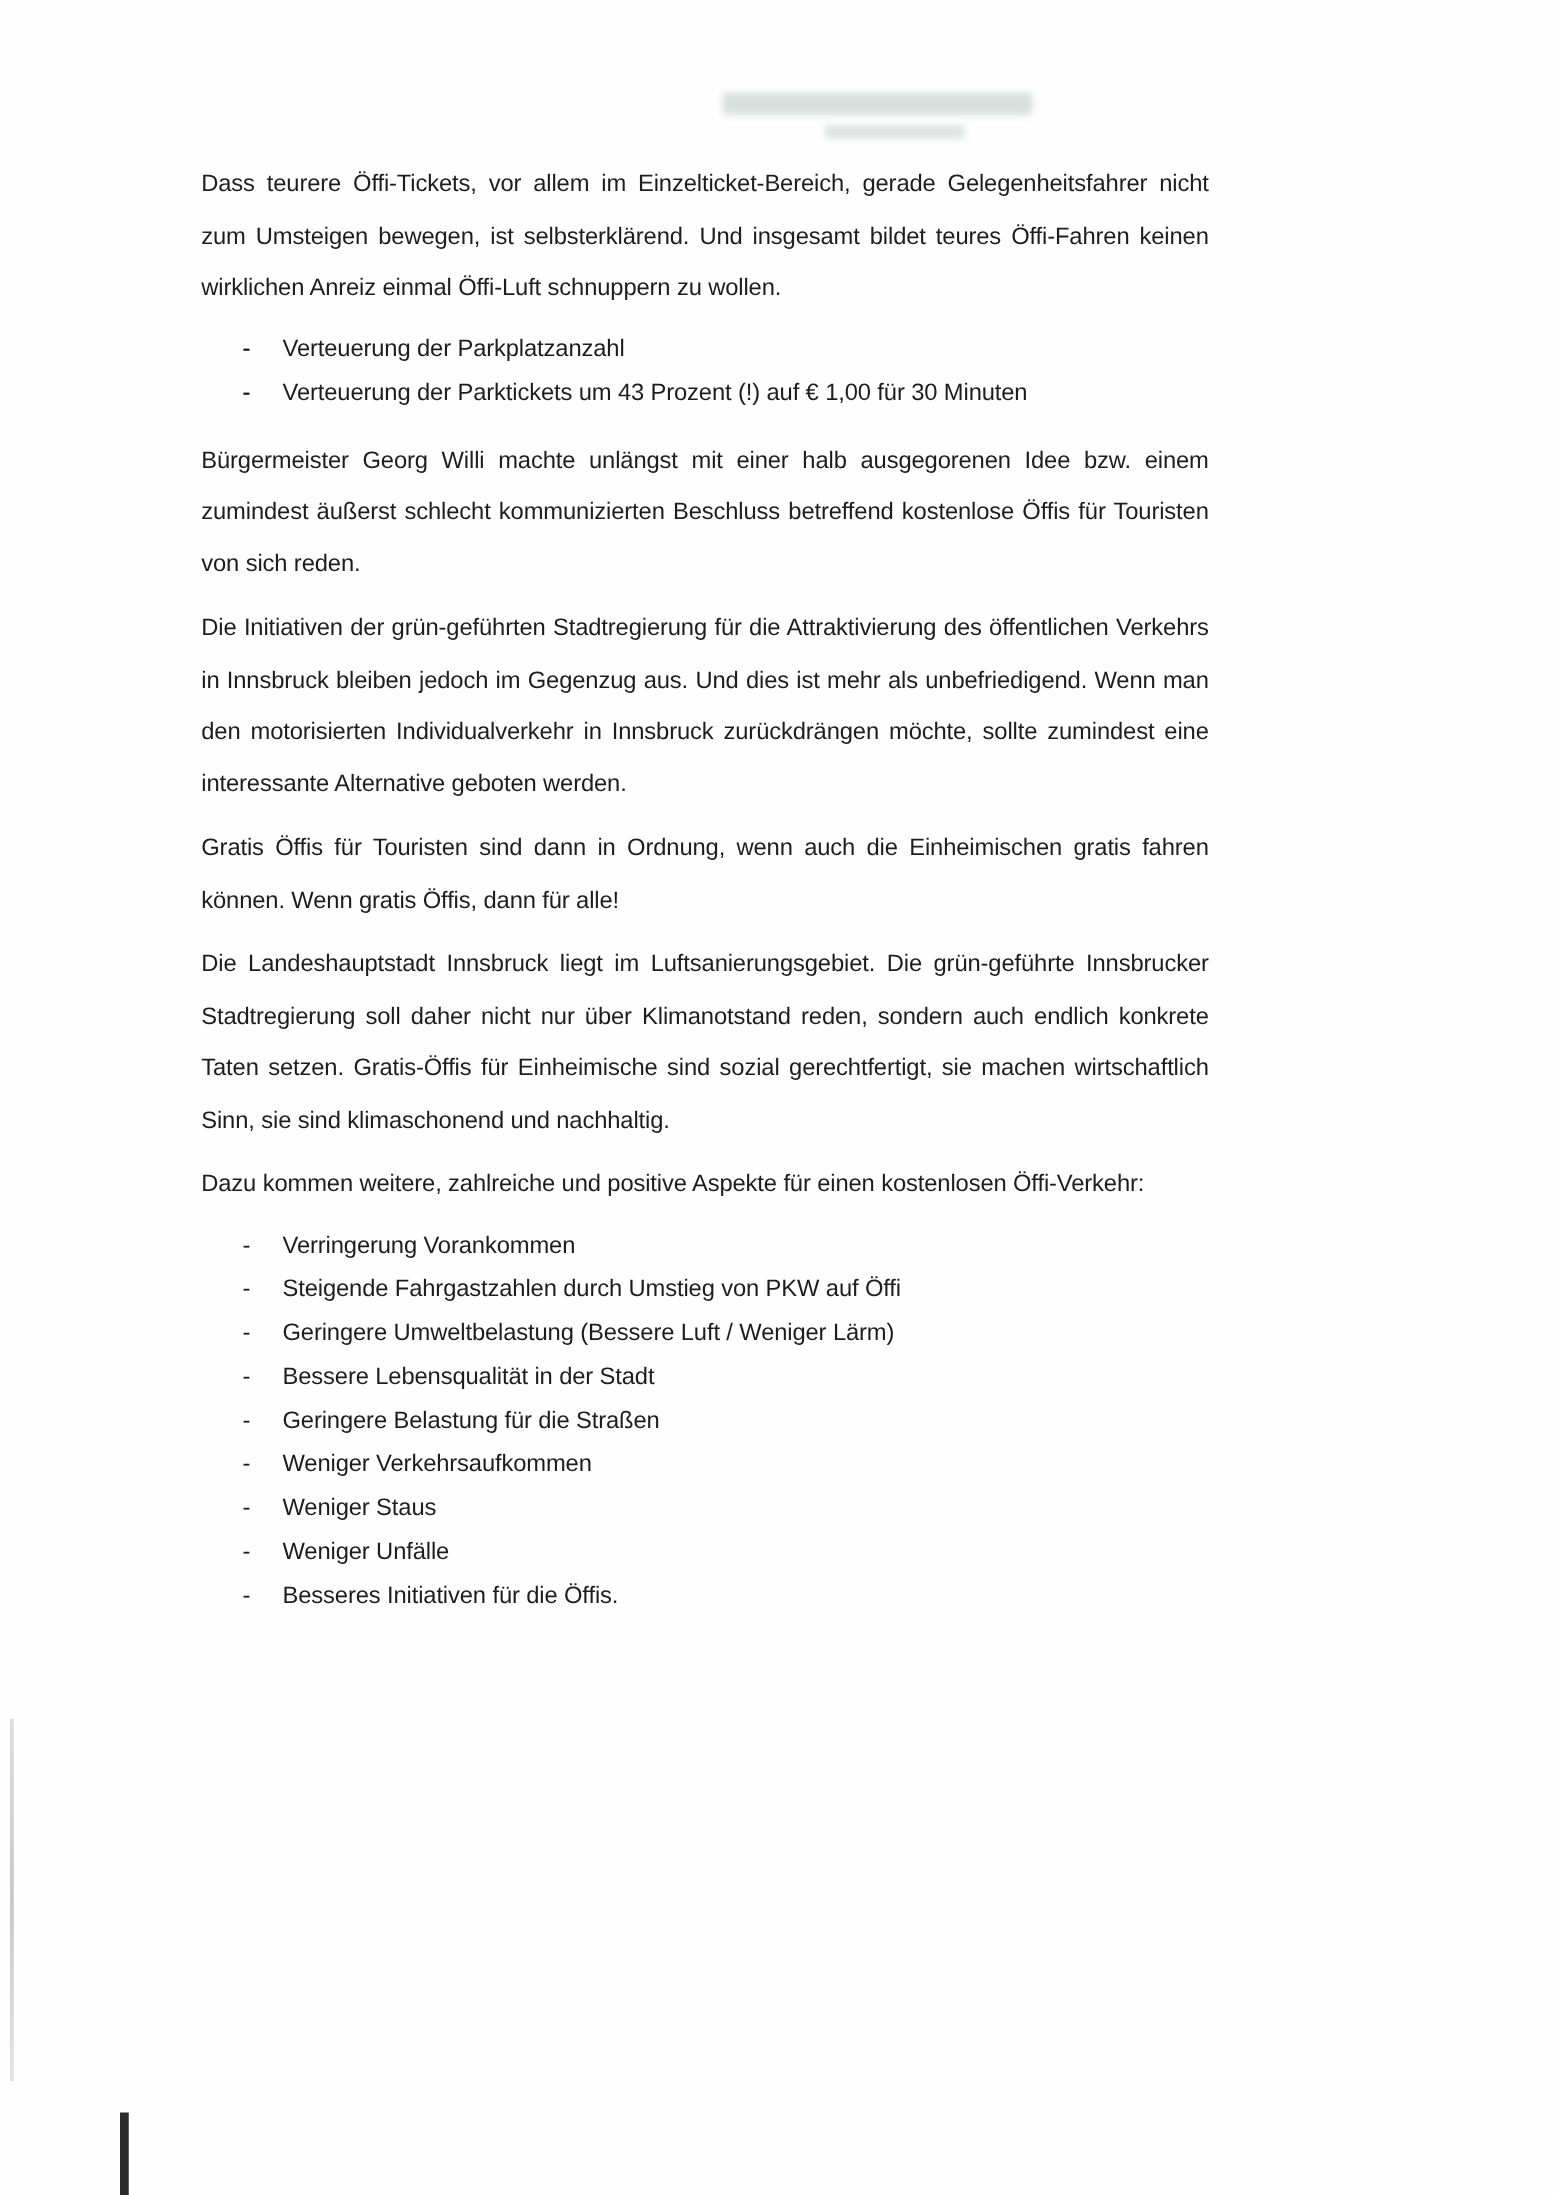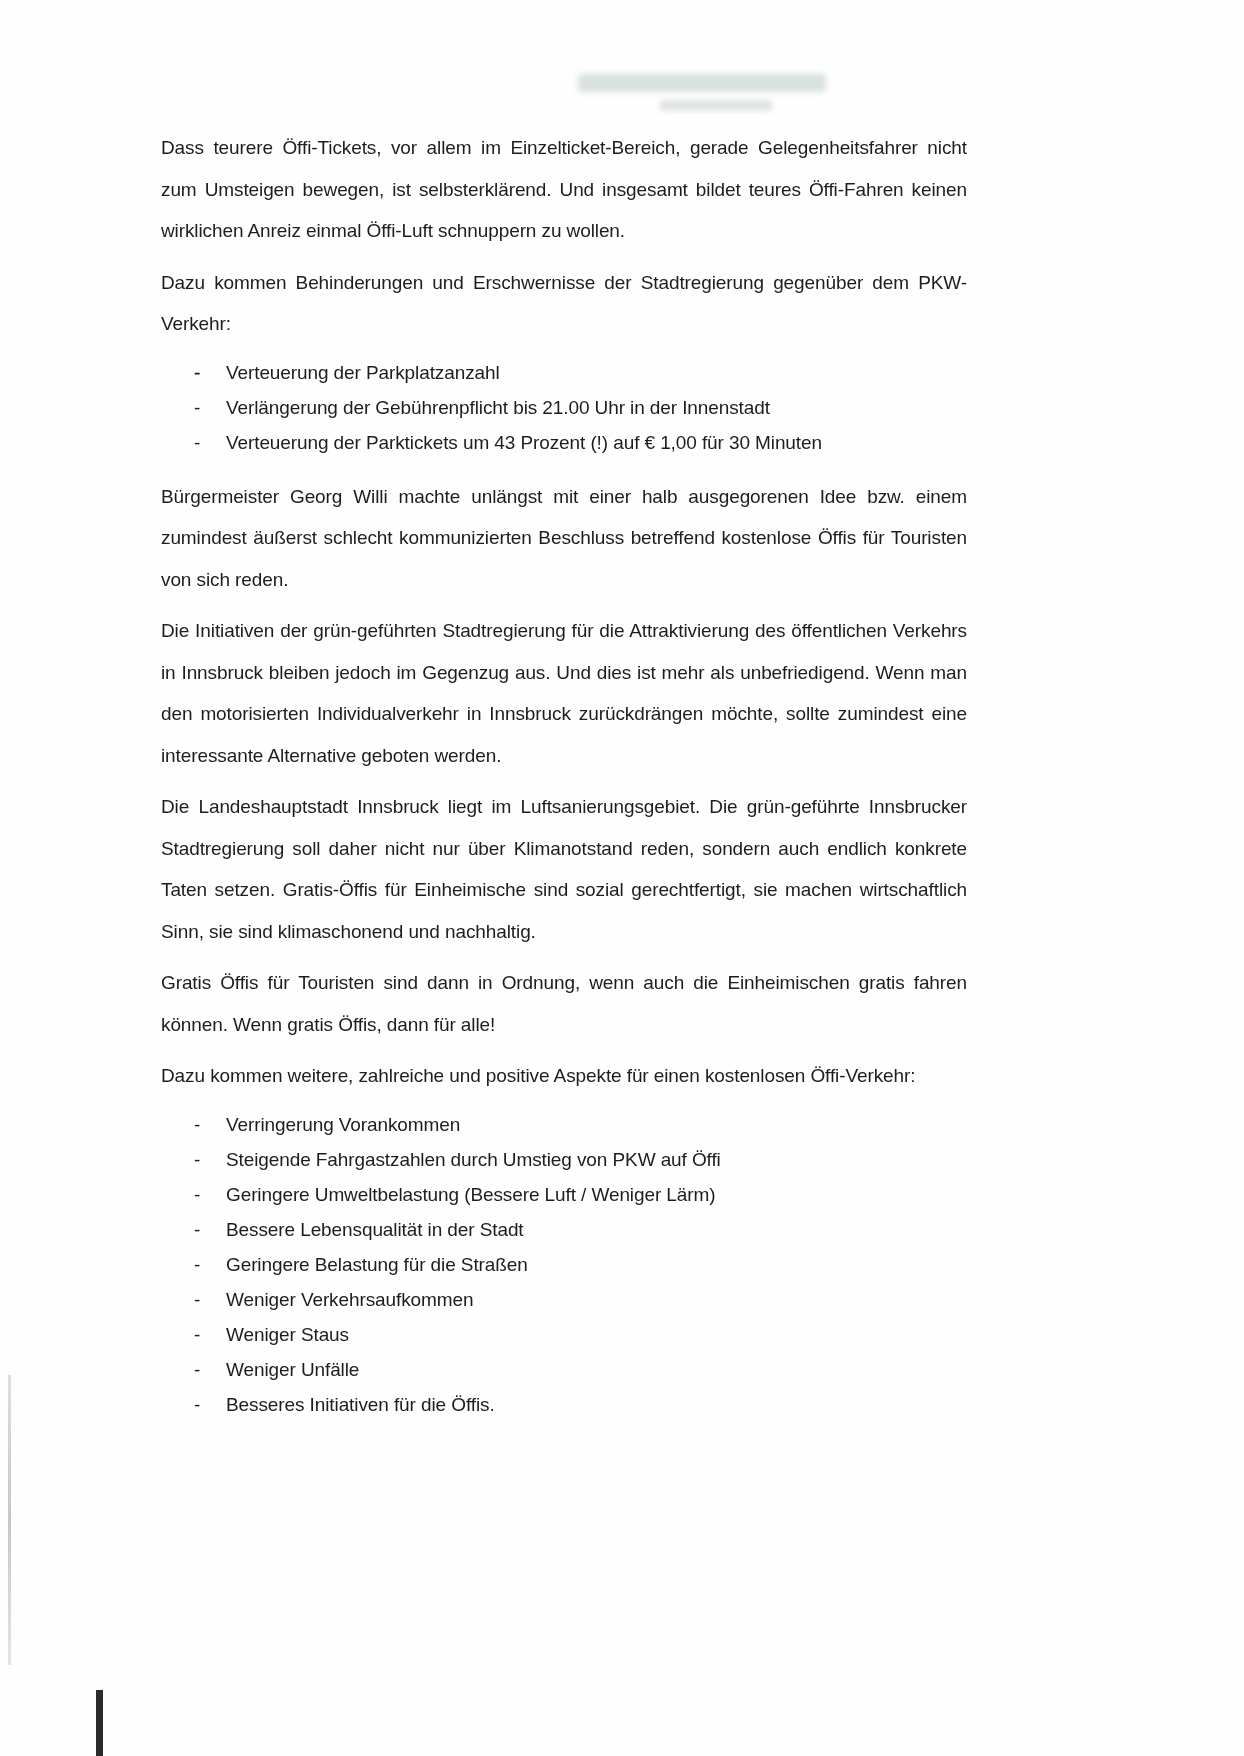--- a/index.html
+++ b/index.html
@@ -90,47 +90,45 @@
 
 <div class="page">
 
   <div class="watermark-line-1"></div>
   <div class="watermark-line-2"></div>
 
   <div class="content">
 
     <p class="para">Dass teurere Öffi-Tickets, vor allem im Einzelticket-Bereich, gerade Gelegenheitsfahrer nicht zum Umsteigen bewegen, ist selbsterklärend. Und insgesamt bildet teures Öffi-Fahren keinen wirklichen Anreiz einmal Öffi-Luft schnuppern zu wollen.</p>
 
-    <p class="para">Dazu kommen Behinderungen und Erschwernisse der Stadtregierung gegenüber dem PKW-Verkehr:</p>
 
     <ul class="dash-list">
       <li>
         <span class="dash">-</span>
       </li>
       <li>
         <span class="dash">-</span>
         <span>Verteuerung der Parkplatzanzahl</span>
       </li>
       <li>
         <span class="dash">-</span>
-        <span>Verlängerung der Gebührenpflicht bis 21.00 Uhr in der Innenstadt</span>
       </li>
       <li>
         <span class="dash">-</span>
         <span>Verteuerung der Parktickets um 43 Prozent (!) auf € 1,00 für 30 Minuten</span>
       </li>
     </ul>
 
     <p class="para">Bürgermeister Georg Willi machte unlängst mit einer halb ausgegorenen Idee bzw. einem zumindest äußerst schlecht kommunizierten Beschluss betreffend kostenlose Öffis für Touristen von sich reden.</p>
 
     <p class="para">Die Initiativen der grün-geführten Stadtregierung für die Attraktivierung des öffentlichen Verkehrs in Innsbruck bleiben jedoch im Gegenzug aus. Und dies ist mehr als unbefriedigend. Wenn man den motorisierten Individualverkehr in Innsbruck zurückdrängen möchte, sollte zumindest eine interessante Alternative geboten werden.</p>
 
+    <p class="para">Gratis Öffis für Touristen sind dann in Ordnung, wenn auch die Einheimischen gratis fahren können. Wenn gratis Öffis, dann für alle!</p>
+
     <p class="para">Die Landeshauptstadt Innsbruck liegt im Luftsanierungsgebiet. Die grün-geführte Innsbrucker Stadtregierung soll daher nicht nur über Klimanotstand reden, sondern auch endlich konkrete Taten setzen. Gratis-Öffis für Einheimische sind sozial gerechtfertigt, sie machen wirtschaftlich Sinn, sie sind klimaschonend und nachhaltig.</p>
-
-    <p class="para">Gratis Öffis für Touristen sind dann in Ordnung, wenn auch die Einheimischen gratis fahren können. Wenn gratis Öffis, dann für alle!</p>
 
     <p class="para">Dazu kommen weitere, zahlreiche und positive Aspekte für einen kostenlosen Öffi-Verkehr:</p>
 
     <ul class="dash-list">
       <li>
         <span class="dash">-</span>
         <span>Verringerung Vorankommen</span>
       </li>
       <li>
         <span class="dash">-</span>

